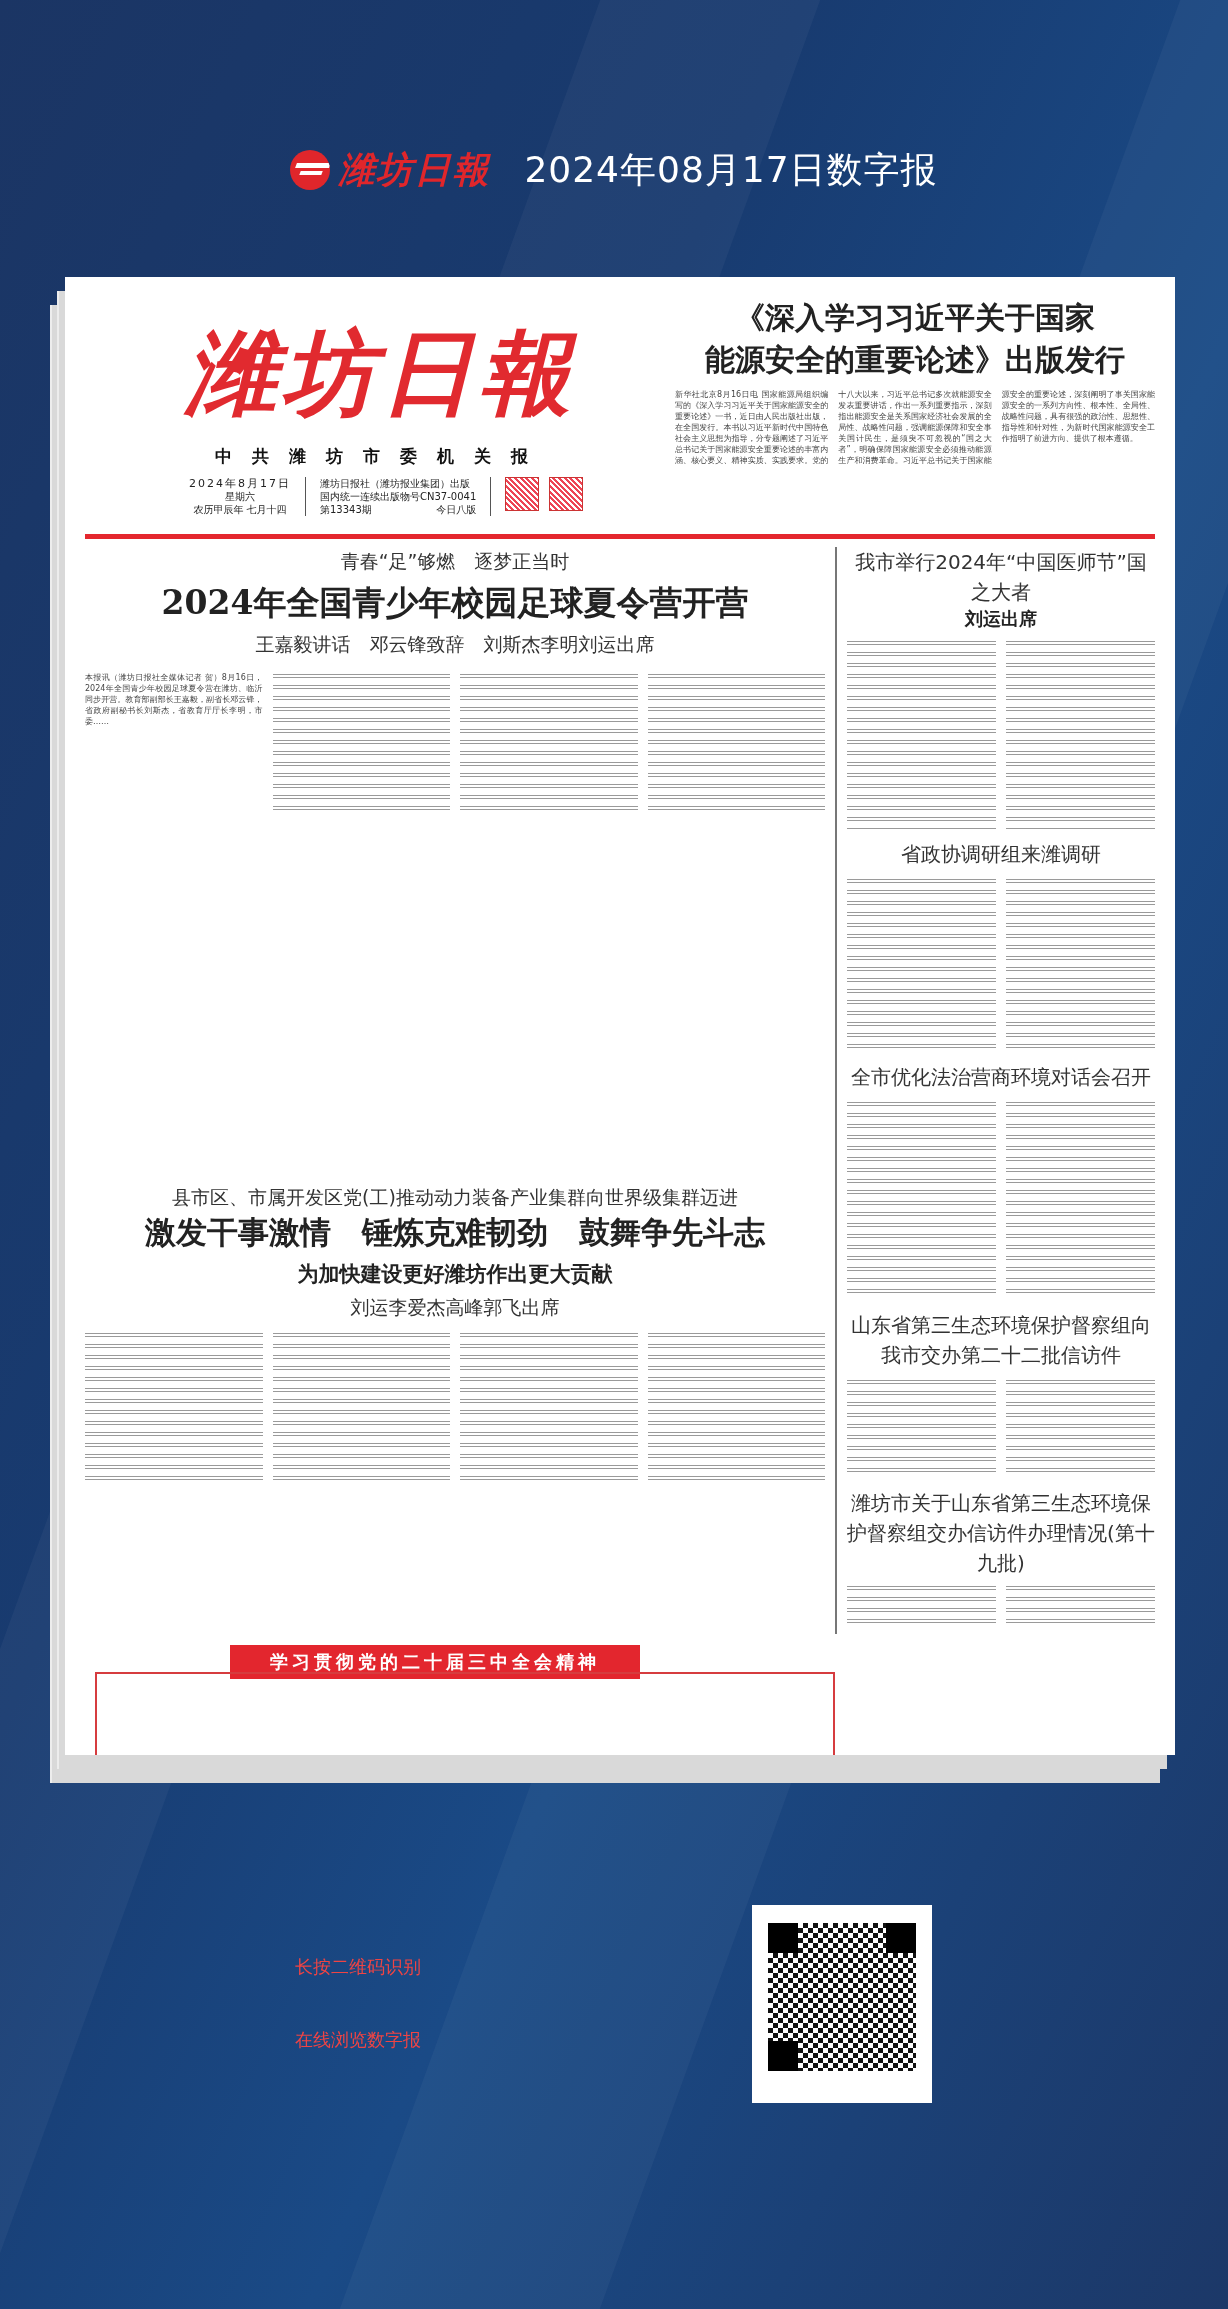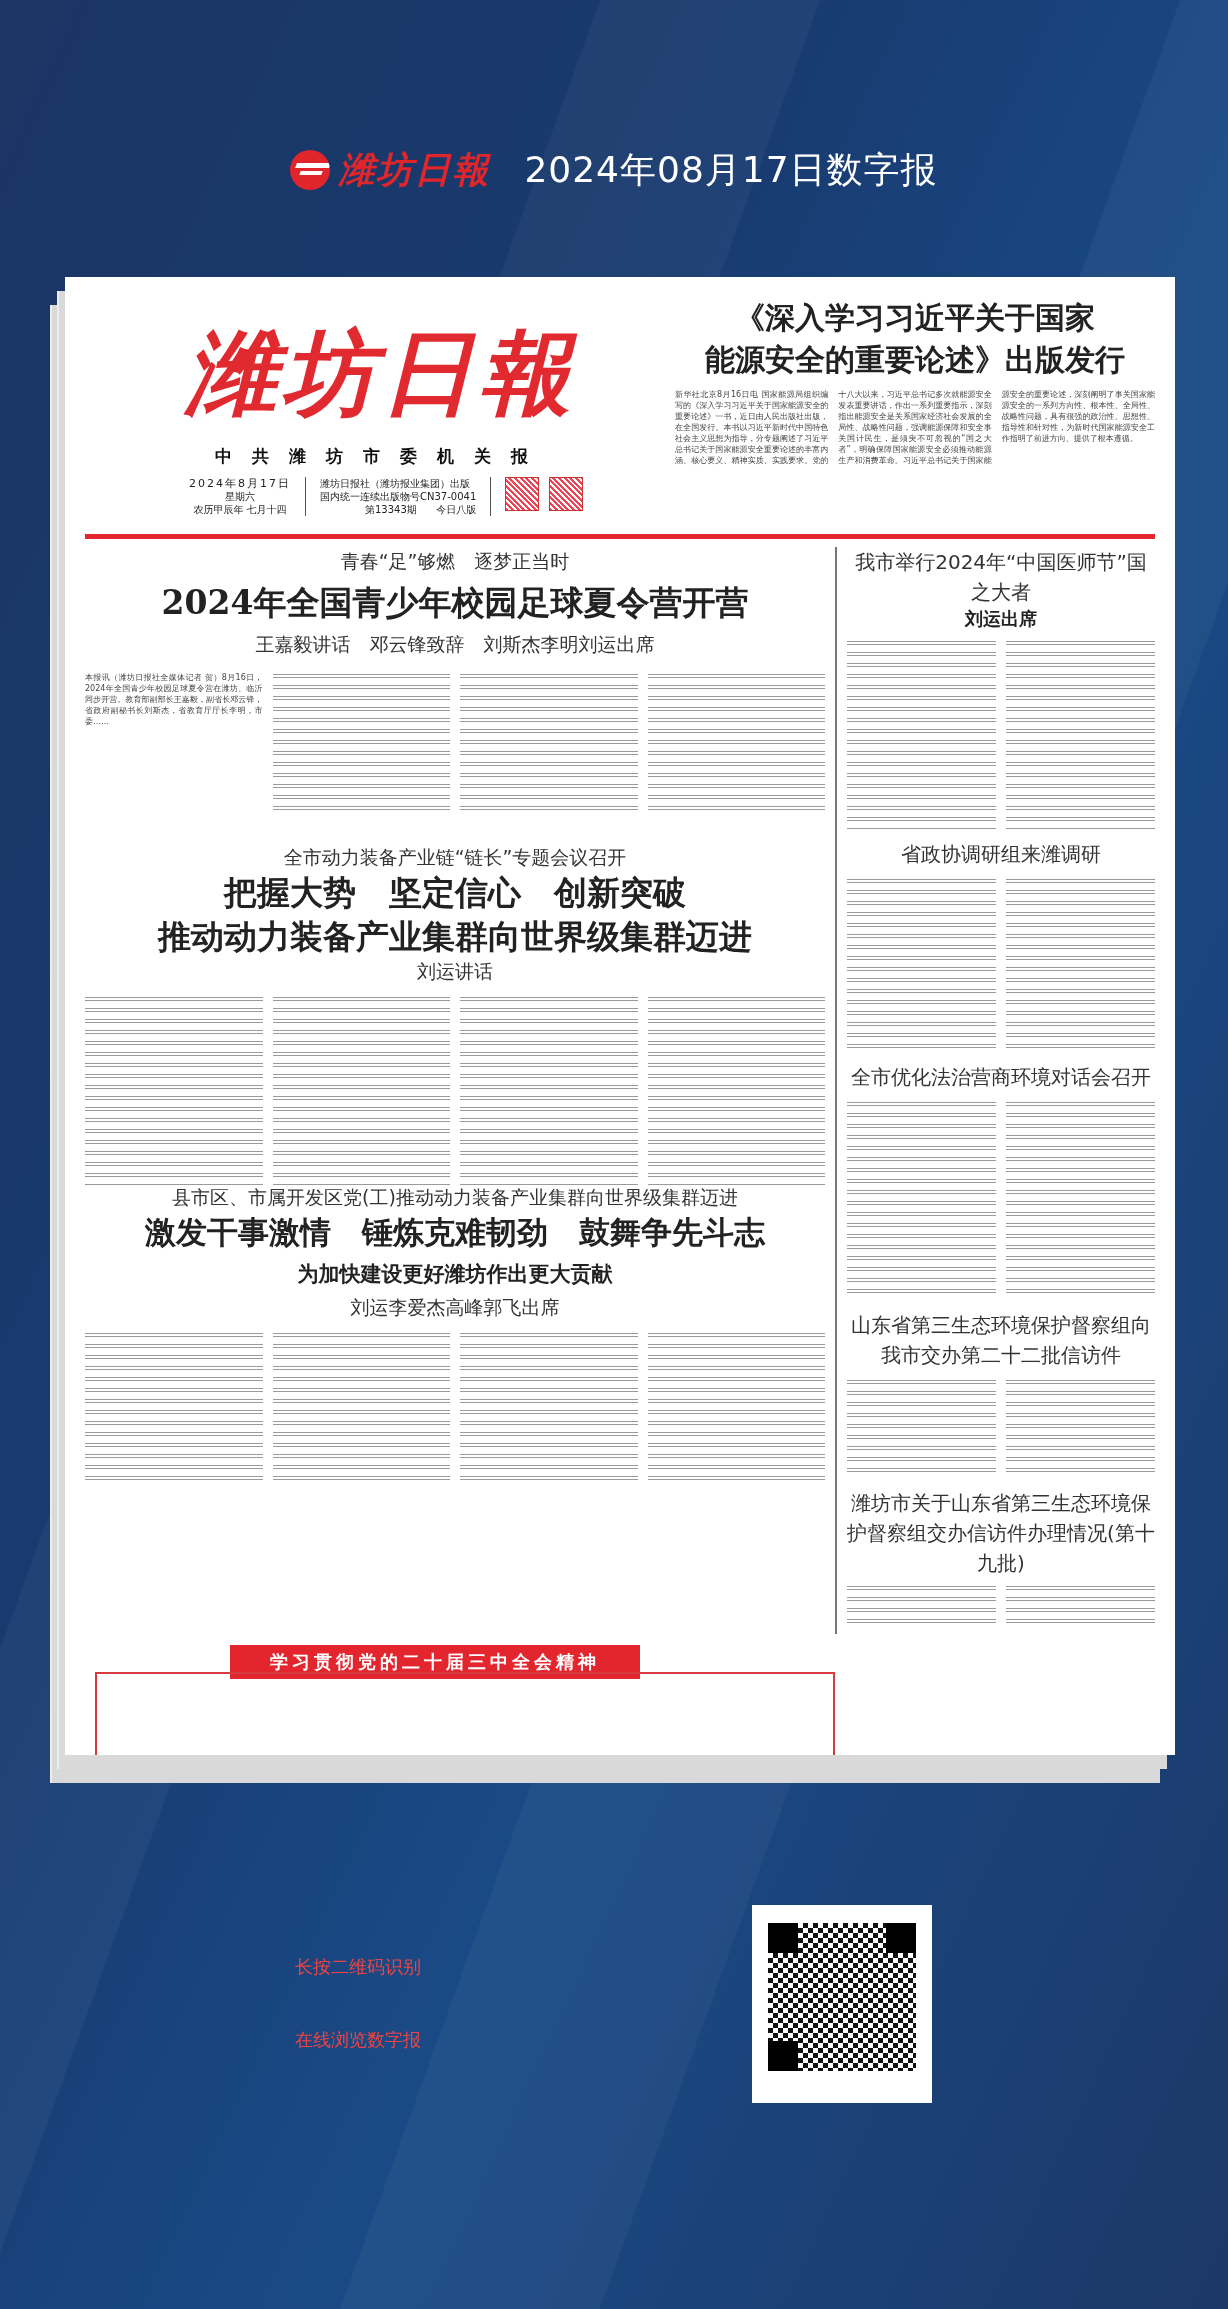--- a/index.html
+++ b/index.html
@@ -85,21 +85,21 @@
     <div class="mast-sub">中共潍坊市委机关报</div>
     <div class="mast-info">
       <div class="mast-col" style="text-align:center;">
         <div style="font-size:11px;letter-spacing:2px;">2024年8月17日</div>
         <div>星期六</div>
         <div>农历甲辰年 七月十四</div>
       </div>
       <div class="mast-col">
         <div>潍坊日报社（潍坊报业集团）出版</div>
         <div>国内统一连续出版物号CN37-0041</div>
-        <div style="display:flex;justify-content:space-between;gap:14px;margin-left:45px;">
+        <div style="display:flex;justify-content:space-between;gap:14px;">
           <span>第13343期</span>
           <span>今日八版</span>
         </div>
       </div>
       <div class="mast-col">
         <span class="qr-small"></span><span class="qr-small"></span>
       </div>
     </div>
     <div class="mast-right">
       <div class="mast-headline">《深入学习习近平关于国家</div>
@@ -114,32 +114,20 @@
     <div class="hl-big" style="font-size:33px;margin-top:6px;">2024年全国青少年校园足球夏令营开营</div>
     <div class="byline" style="margin-top:6px;">王嘉毅讲话　邓云锋致辞　刘斯杰李明刘运出席</div>
     <div class="cols c4" style="margin-top:14px;text-align:left;">
       <div class="body-text" style="height:140px;overflow:hidden;">本报讯（潍坊日报社全媒体记者 贺）8月16日，2024年全国青少年校园足球夏令营在潍坊、临沂同步开营。教育部副部长王嘉毅，副省长邓云锋，省政府副秘书长刘斯杰，省教育厅厅长李明，市委……</div>
       <div class="filler" style="height:140px;"></div>
       <div class="filler" style="height:140px;"></div>
       <div class="filler" style="height:140px;"></div>
     </div>
   </div>
 
-  <div class="sect" style="left:20px;top:568px;width:740px;">
-    <div class="kicker">全市动力装备产业链“链长”专题会议召开</div>
-    <div class="hl-big" style="font-size:33px;line-height:44px;">把握大势　坚定信心　创新突破</div>
-    <div class="hl-big" style="font-size:33px;line-height:44px;">推动动力装备产业集群向世界级集群迈进</div>
-    <div class="byline">刘运讲话</div>
-    <div class="cols c4" style="margin-top:10px;">
-      <div class="filler" style="height:190px;"></div>
-        <div class="filler" style="height:190px;"></div>
-        <div class="filler" style="height:190px;"></div>
-        <div class="filler" style="height:190px;"></div>
-    </div>
-  </div>
 
   <div class="sect" style="left:20px;top:908px;width:740px;">
     <div class="kicker">县市区、市属开发区党(工)推动动力装备产业集群向世界级集群迈进</div>
     <div class="hl-big" style="font-size:31px;line-height:42px;">激发干事激情　锤炼克难韧劲　鼓舞争先斗志</div>
     <div class="hl-big" style="font-size:21px;line-height:42px;">为加快建设更好潍坊作出更大贡献</div>
     <div class="byline">刘运李爱杰高峰郭飞出席</div>
     <div class="cols c4" style="margin-top:10px;">
       <div class="filler" style="height:150px;"></div>
         <div class="filler" style="height:150px;"></div>
         <div class="filler" style="height:150px;"></div>

